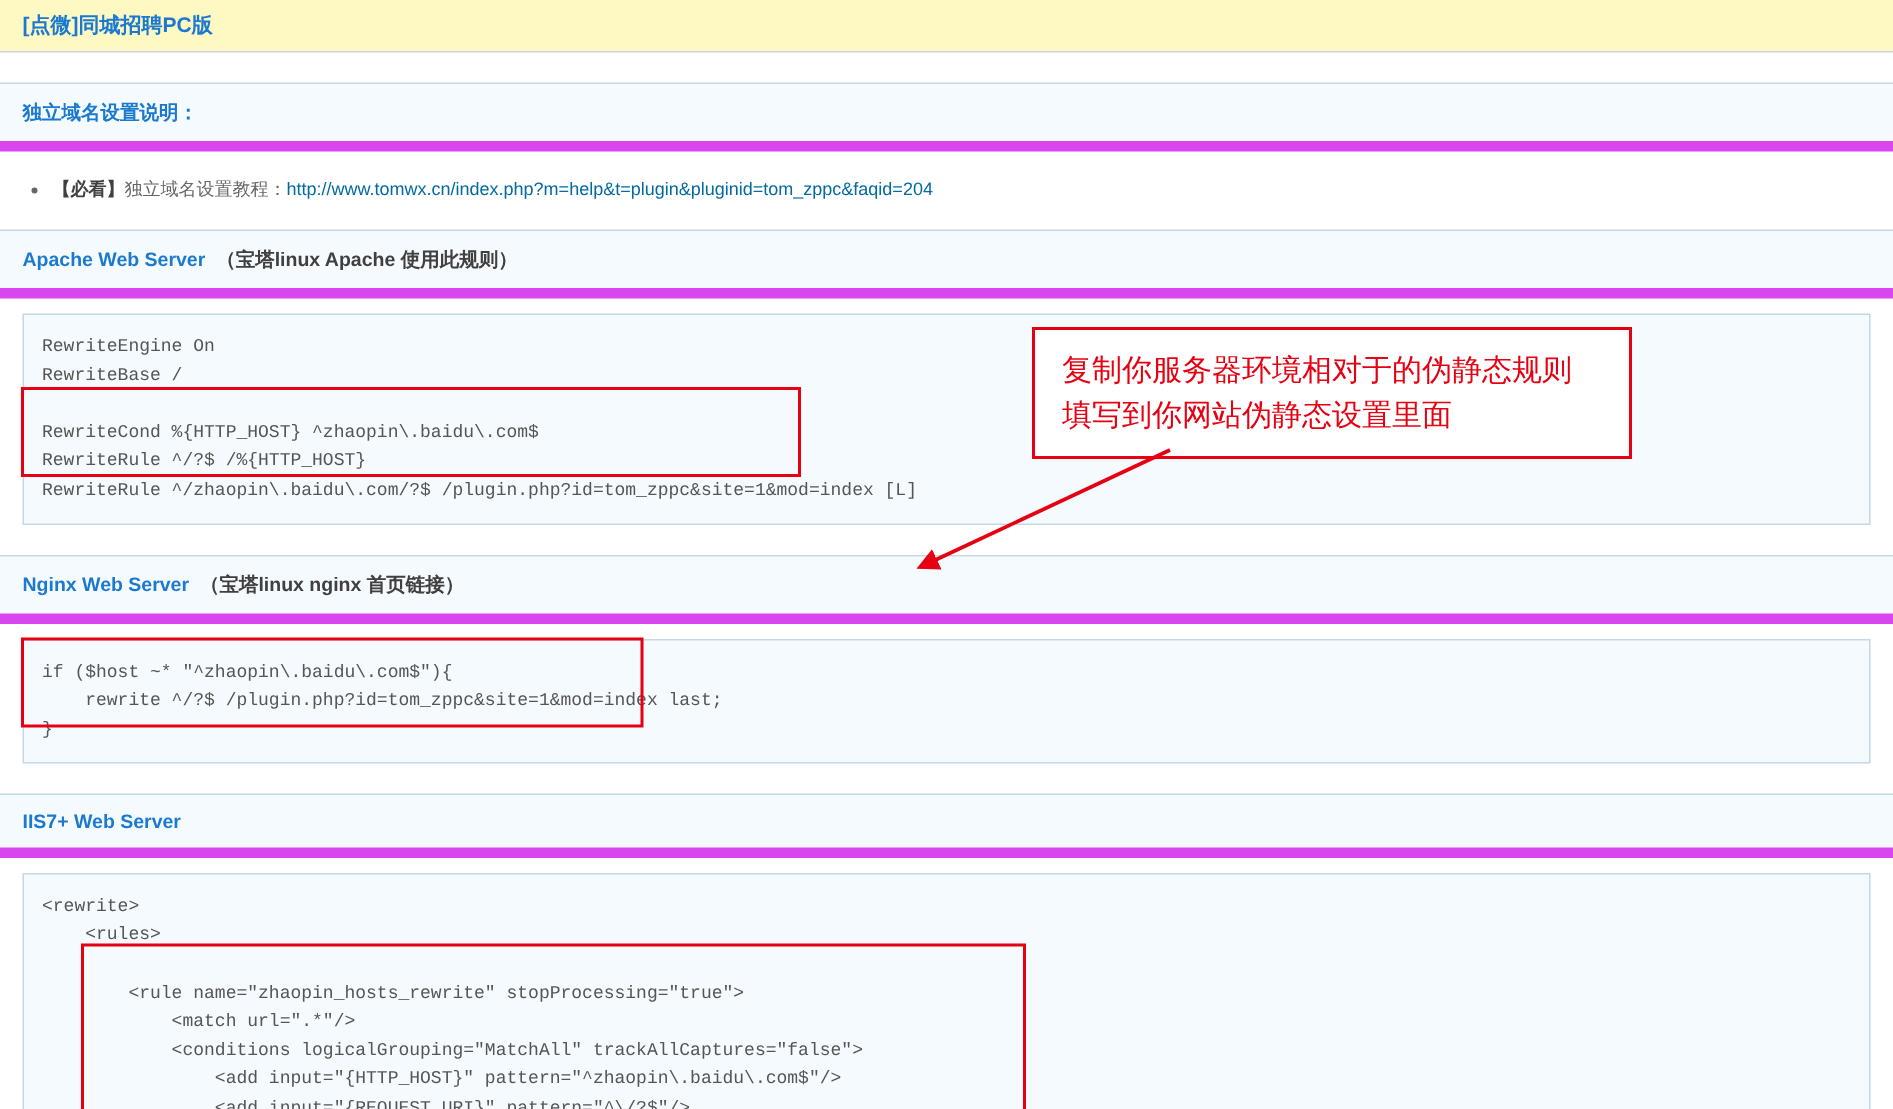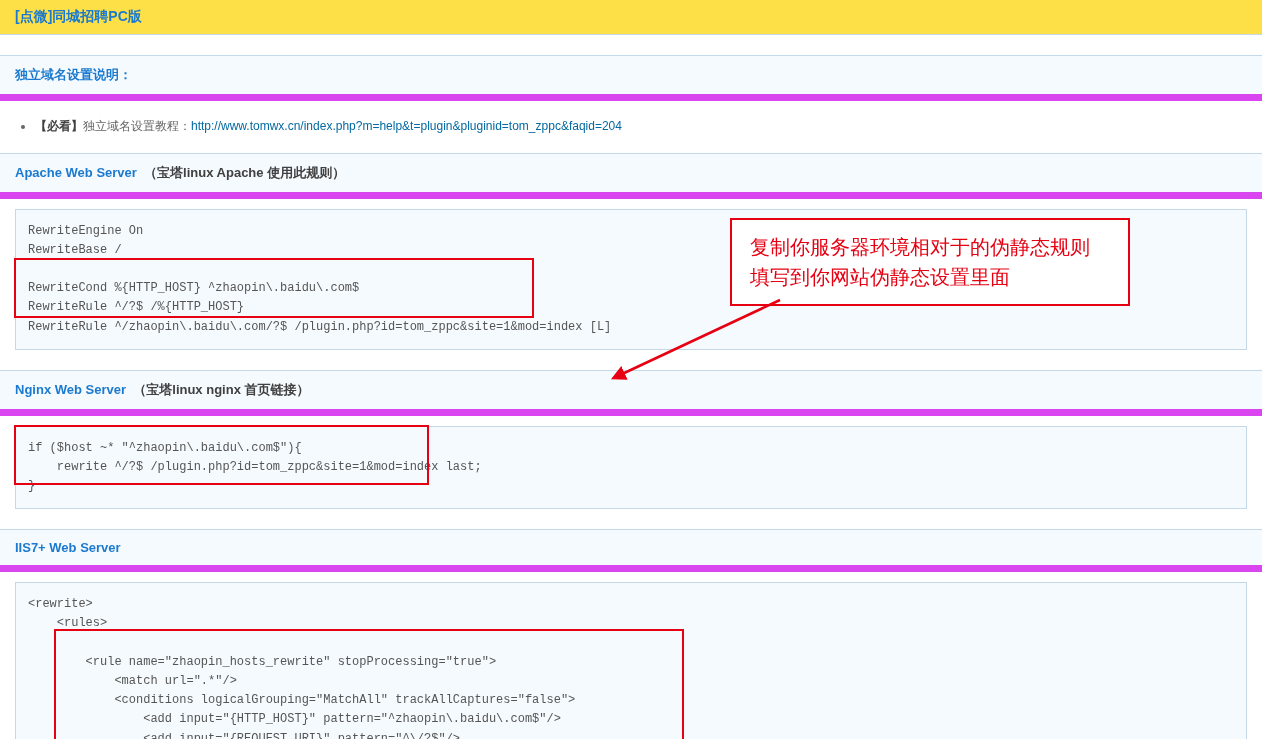--- a/index.html
+++ b/index.html
@@ -1,17 +1,17 @@
 <!DOCTYPE html>
 <html><head>
 <meta charset="utf-8">
 <style>
 * { margin: 0; padding: 0; box-sizing: border-box; }
 body { font-family: "Microsoft YaHei", Arial, sans-serif; font-size: 12px; background: #fff; color: #333; width: 1262px; position: relative; }
-.header { background: #fde047; border-bottom: 1px solid #c5d8e8; padding: 8px 15px; display: flex; align-items: center; gap: 32px; }
+.header { background: #fef9c3; border-bottom: 1px solid #c5d8e8; padding: 8px 15px; display: flex; align-items: center; gap: 32px; }
 .header-title { color: #1b7acf; font-weight: bold; font-size: 14px; }
 .header-tabs { display: flex; gap: 18px; }
 .header-tab { color: #333; cursor: pointer; font-size: 13px; }
 .header-tab.active { background: #444; color: #fff; padding: 2px 8px; border-radius: 3px; }
 .section-title { color: #1b7acf; font-weight: bold; font-size: 13px; padding: 10px 15px; background: #f5fafe; border-top: 1px solid #c5d8e8; border-bottom: 7px solid #d946ef; }
 .section-title .red-note { color: #404040; font-weight: bold; }
 .info-list { padding: 15px 15px 15px 35px; list-style: disc; }
 .info-list li { color: #666; line-height: 1.8; }
 .info-list .red-tag { color: #404040; font-weight: bold; }
 .info-list .link-text { color: #0369a1; }
@@ -63,21 +63,21 @@
             &lt;conditions logicalGrouping="MatchAll" trackAllCaptures="false"&gt;
                 &lt;add input="{HTTP_HOST}" pattern="^zhaopin\.baidu\.com$"/&gt;
                 &lt;add input="{REQUEST_URI}" pattern="^\/?$"/&gt;
             &lt;/conditions&gt;
             &lt;action type="Rewrite" url="plugin.php?id=tom_zppc&amp;amp;site=1&amp;amp;mod=index"/&gt;
         &lt;/rule&gt;
 
     &lt;/rules&gt;
 &lt;/rewrite&gt;<div class="red-box" style="left:38px; top:46px; width:630px; height:128px;"></div></div>
 
-<div class="annotation-box" style="top:218px; left:730px; width:400px;">
+<div class="annotation-box" style="top:218px; left:688px; width:400px;">
   <div class="annotation-text">复制你服务器环境相对于的伪静态规则</div>
   <div class="annotation-text">填写到你网站伪静态设置里面</div>
 </div>
 
 <svg class="arrow-svg" style="top:290px; left:600px; width:200px; height:100px;">
   <defs>
     <marker id="arrowhead" markerWidth="10" markerHeight="10" refX="2" refY="3" orient="auto">
       <polygon points="0 0, 6 3, 0 6" fill="#e60012"></polygon>
     </marker>
   </defs>

